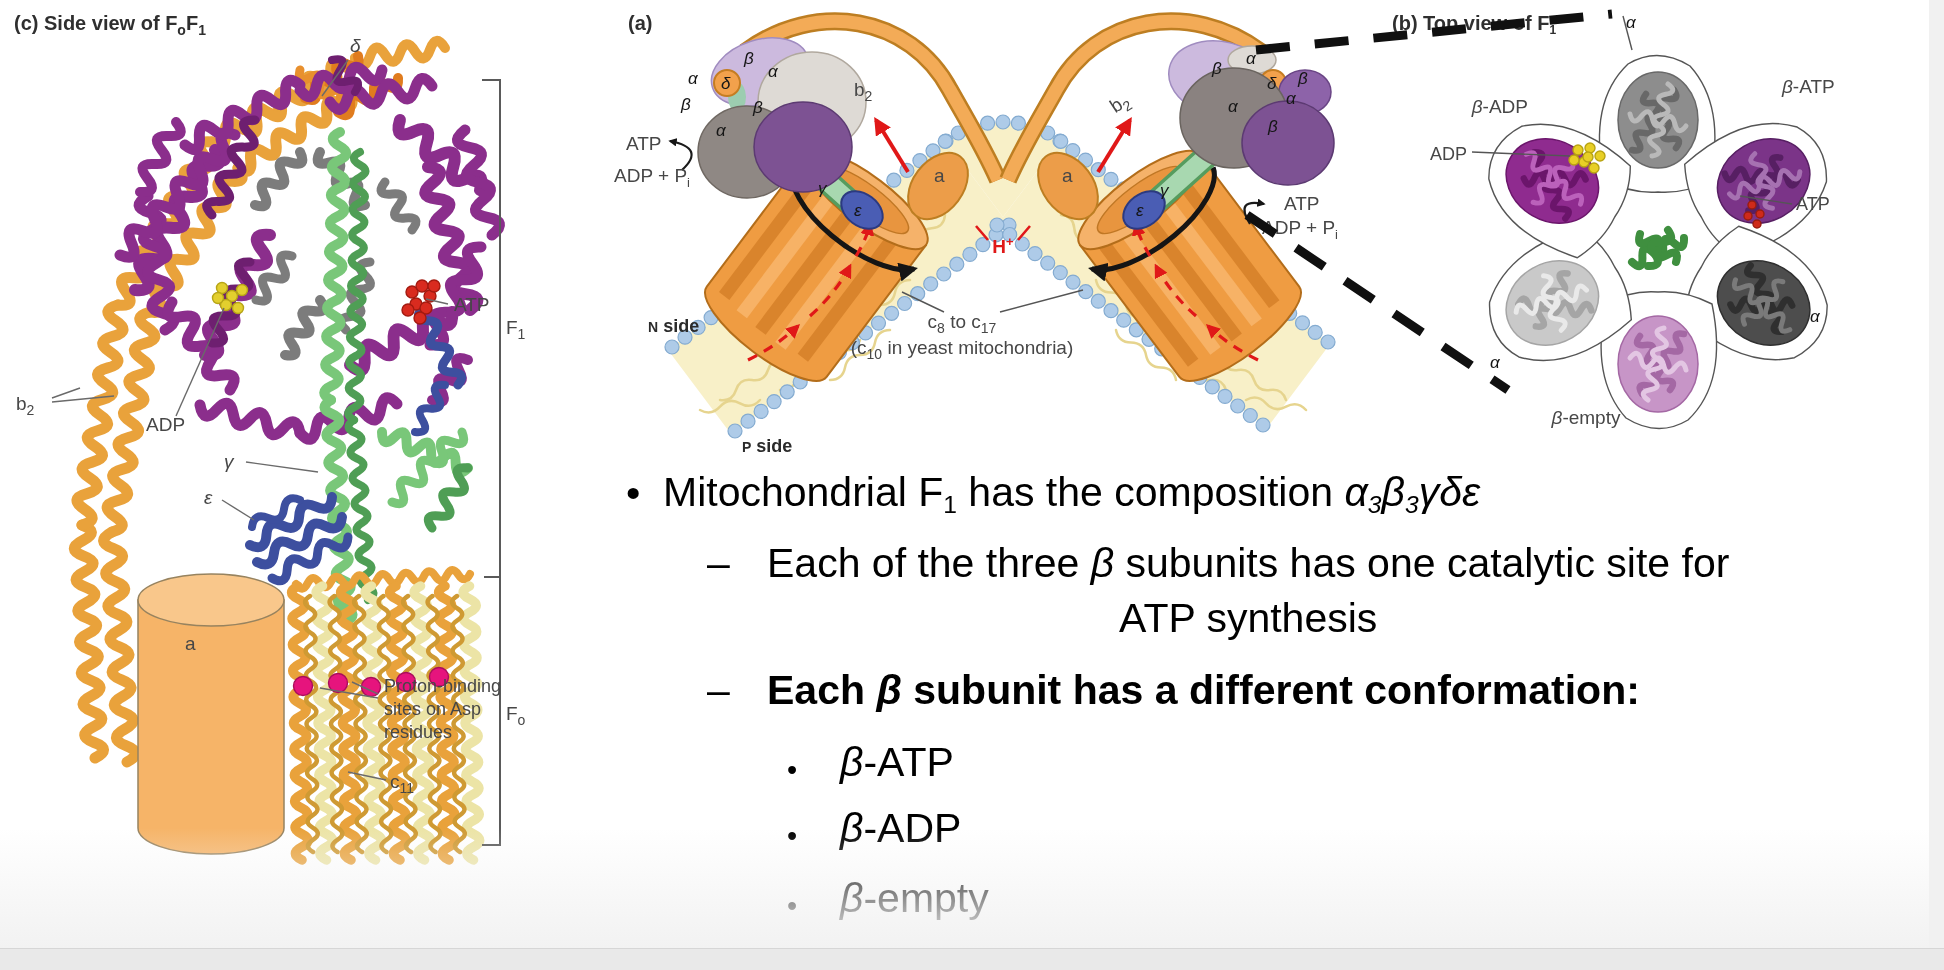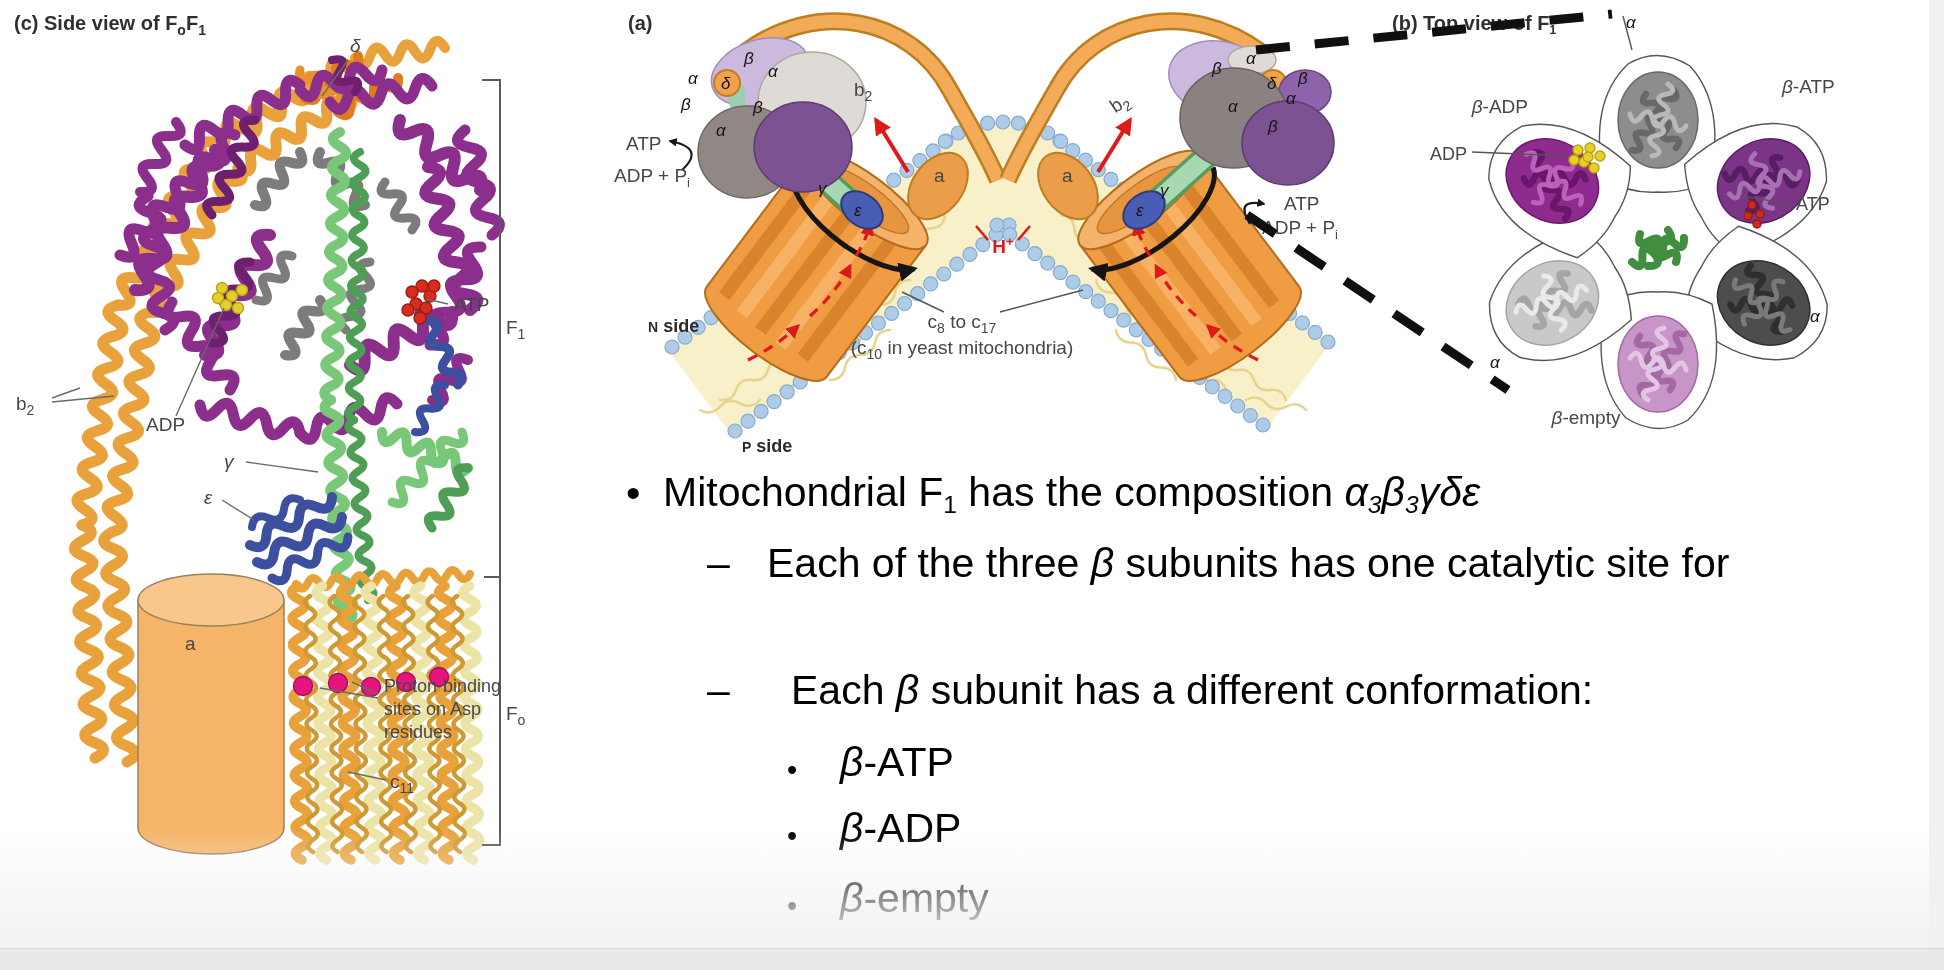--- a/index.html
+++ b/index.html
@@ -494,24 +494,24 @@
       <path d="M 1256,50 L 1612,14"></path>
       <path d="M 1247,215 L 1508,390"></path>
     </g>
   </svg>
 
   <div id="text-layer">
     <div class="tl" style="left:626px;top:466px;">•</div>
     <div class="tl" style="left:663px;top:465px;"><span>Mitochondrial F</span><sub class="sb">1</sub><span> has the composition </span><span class="it">α</span><sub class="sb it">3</sub><span class="it">β</span><sub class="sb it">3</sub><span class="it">γδε</span></div>
 
     <div class="tl" style="left:707px;top:536px;">–</div>
-    <div class="tl" style="left:767px;top:536px;text-align:center;"><span>Each of the three </span><span class="it">β</span><span> subunits has one catalytic site for</span><br></div>
+    <div class="tl" style="left:767px;top:536px;text-align:center;"><span>Each of the three </span><span class="it">β</span><span> subunits has one catalytic site for</span><br><span>ATP synthesis</span></div>
 
     <div class="tl" style="left:707px;top:663px;">–</div>
-    <div class="tl" style="left:791px;top:663px;"><span>Each </span><span class="it">β</span><span> subunit has a different conformation:</span></div>
+    <div class="tl" style="left:767px;top:663px;font-weight:bold;"><span>Each </span><span class="it">β</span><span> subunit has a different conformation:</span></div>
 
     <div class="tl dot2" style="left:787px;top:743px;">•</div>
     <div class="tl" style="left:840px;top:735px;"><span class="it">β</span><span>-ATP</span></div>
 
     <div class="tl dot2" style="left:787px;top:809px;">•</div>
     <div class="tl" style="left:840px;top:801px;"><span class="it">β</span><span>-ADP</span></div>
 
     <div class="tl dot2" style="left:787px;top:879px;">•</div>
     <div class="tl" style="left:840px;top:871px;"><span class="it">β</span><span>-empty</span></div>
   </div>

